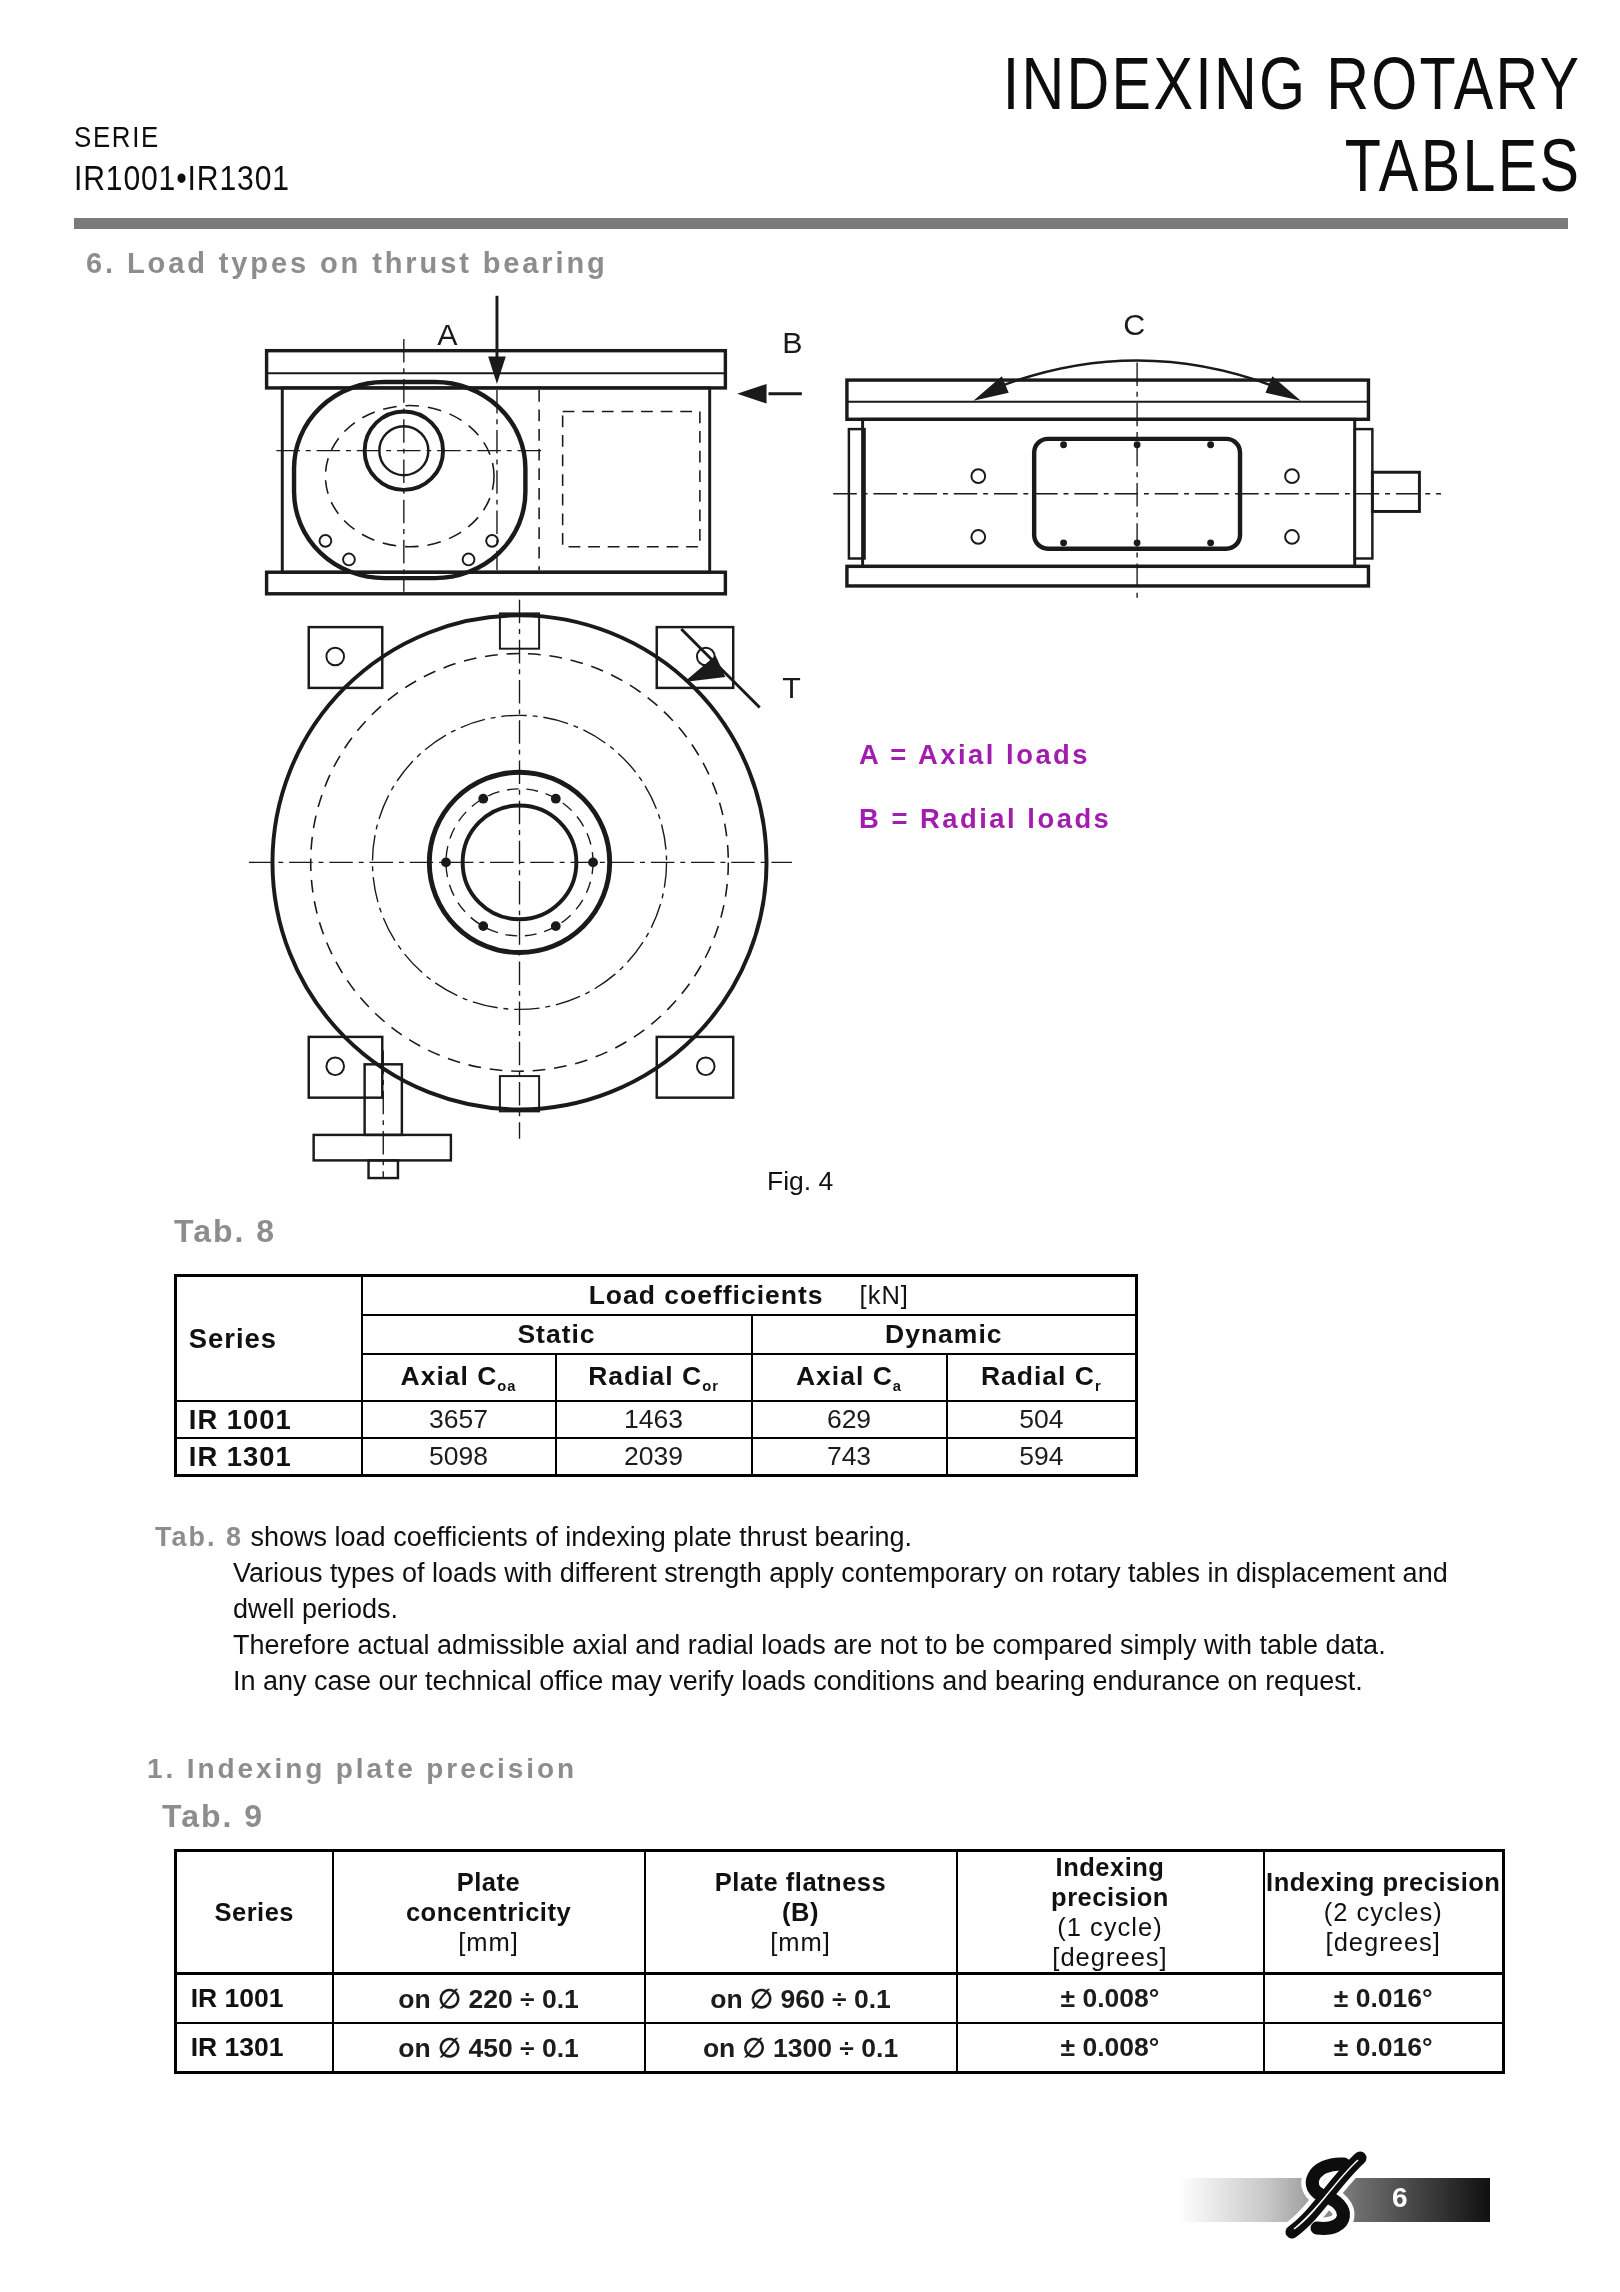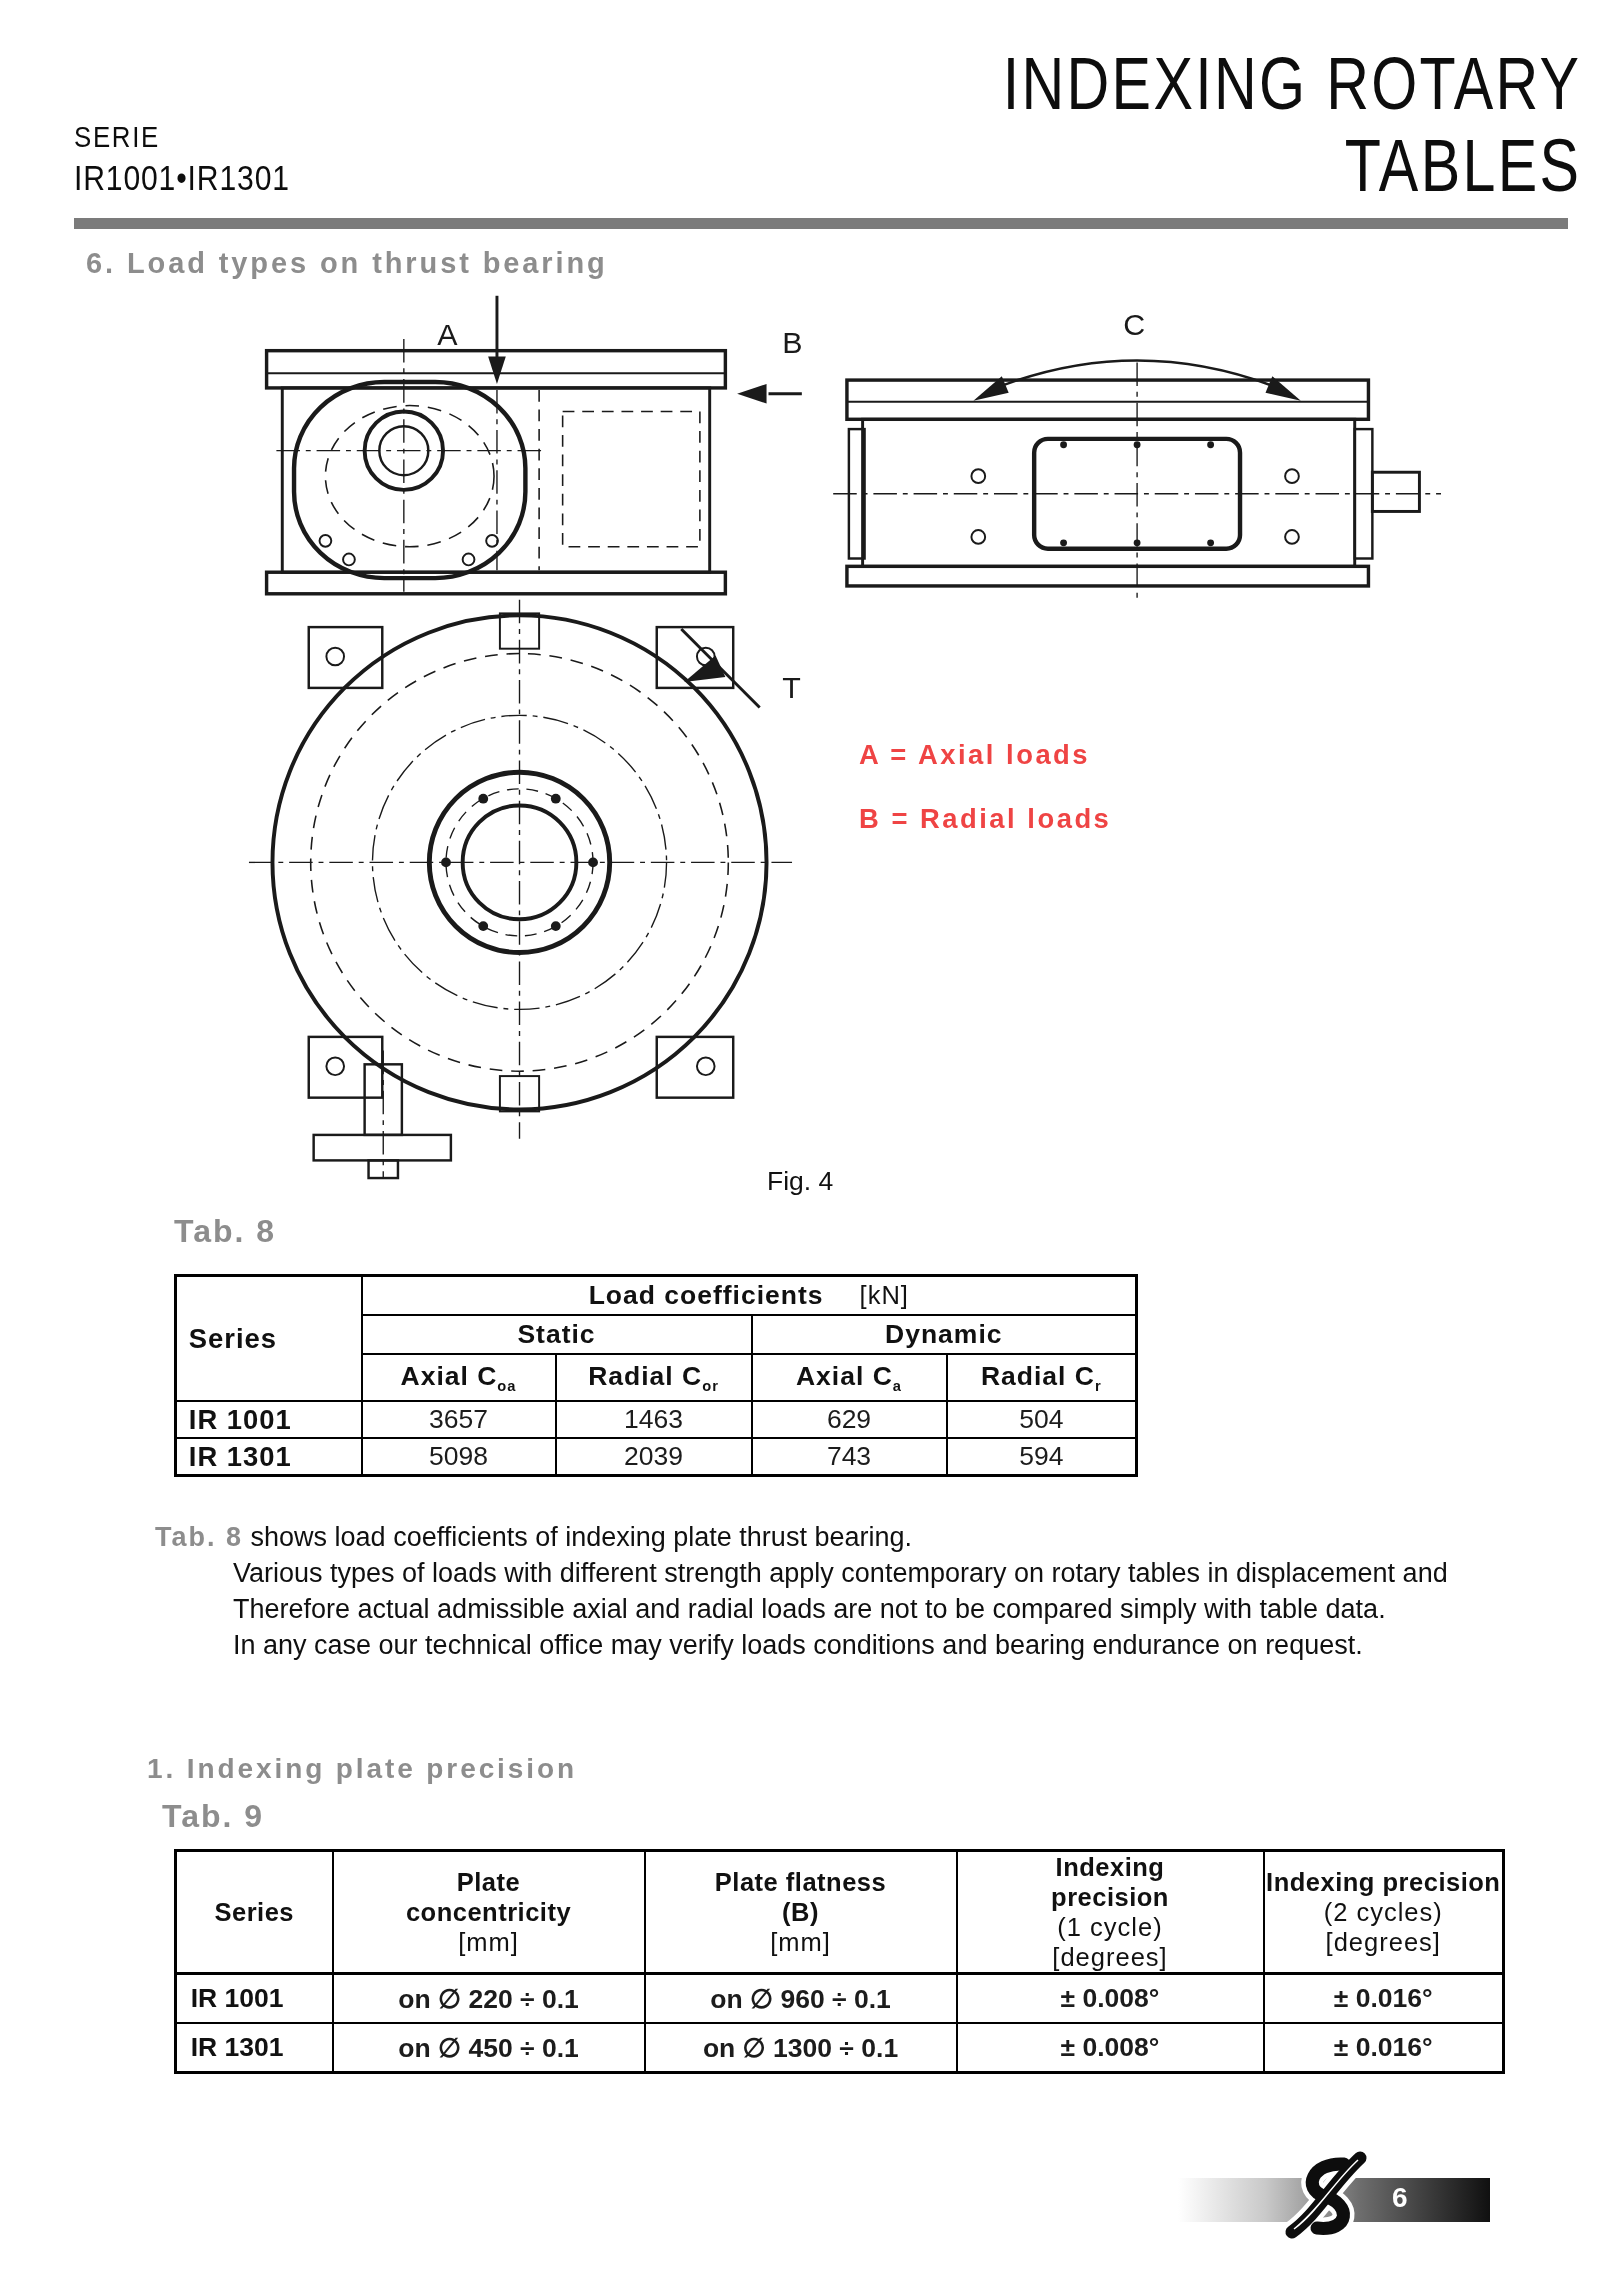--- a/index.html
+++ b/index.html
@@ -20,21 +20,21 @@
   .sec-heading{position:absolute;color:#8d8d8d;font-weight:700;letter-spacing:2.9px;}
   #heading6{left:86px;top:247px;font-size:29px;}
   #heading1{left:147px;top:1753px;font-size:28px;}
   .tab-label{position:absolute;color:#8d8d8d;font-weight:700;letter-spacing:2px;font-size:32px;}
   #tab8-label{left:174px;top:1213px;}
   #tab9-label{left:162px;top:1798px;}
 
   
   .fig-svg{position:absolute;left:147px;top:284px;}
   .legend{position:absolute;left:859px;top:723px;font-weight:700;font-size:27.4px;
-          letter-spacing:2.5px;line-height:64px;color:#ef4444;}
+          letter-spacing:2.5px;line-height:64px;color:#a21caf;}
   .fig-caption{position:absolute;left:767px;top:1166px;font-size:26.5px;color:#111;}
 
   
   .t8{position:absolute;left:174px;top:1274px;border-collapse:collapse;table-layout:fixed;
       width:962px;border:3.9px solid #000;}
   .t8 td{border:2.5px solid #000;text-align:center;padding:0;vertical-align:middle;}
   .t8 tr.hr1 td{height:37px;}
   .t8 tr.hr2 td{height:37px;}
   .t8 tr.hr3 td{height:45px;}
   .t8 tr.dr  td{height:35px;}
@@ -244,20 +244,21 @@
       </tr>
     </tbody>
   </table>
 
   <div class="note">
     <div>
       <span class="lead">Tab. 8</span>
       <span>shows load coefficients of indexing plate thrust bearing.</span>
     </div>
     <div class="ind">Various types of loads with different strength apply contemporary on rotary tables in displacement and</div>
+    <div class="ind">dwell periods.</div>
     <div class="ind">Therefore actual admissible axial and radial loads are not to be compared simply with table data.</div>
     <div class="ind">In any case our technical office may verify loads conditions and bearing endurance on request.</div>
   </div>
 
   <div id="heading1" class="sec-heading">1.  Indexing plate precision</div>
 
   <div id="tab9-label" class="tab-label">Tab. 9</div>
 
   <table class="t9">
     <colgroup>

